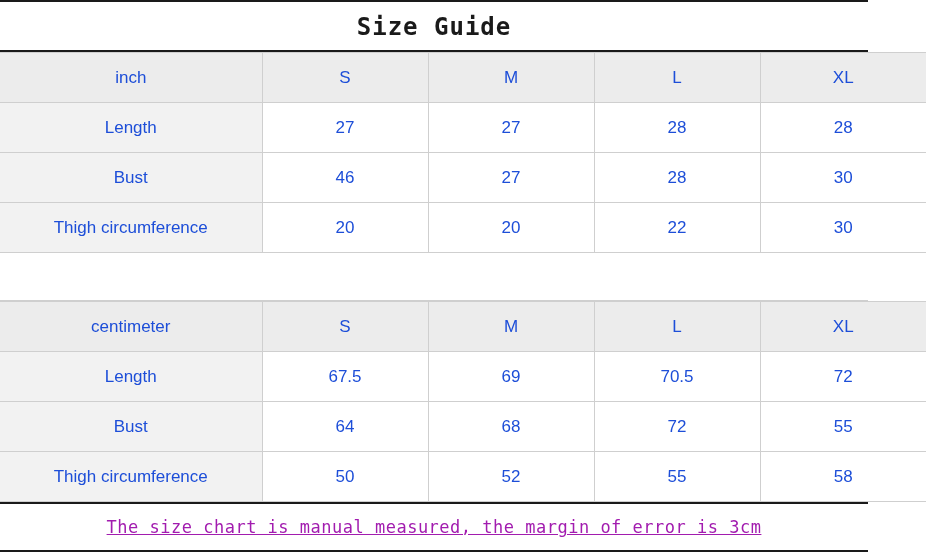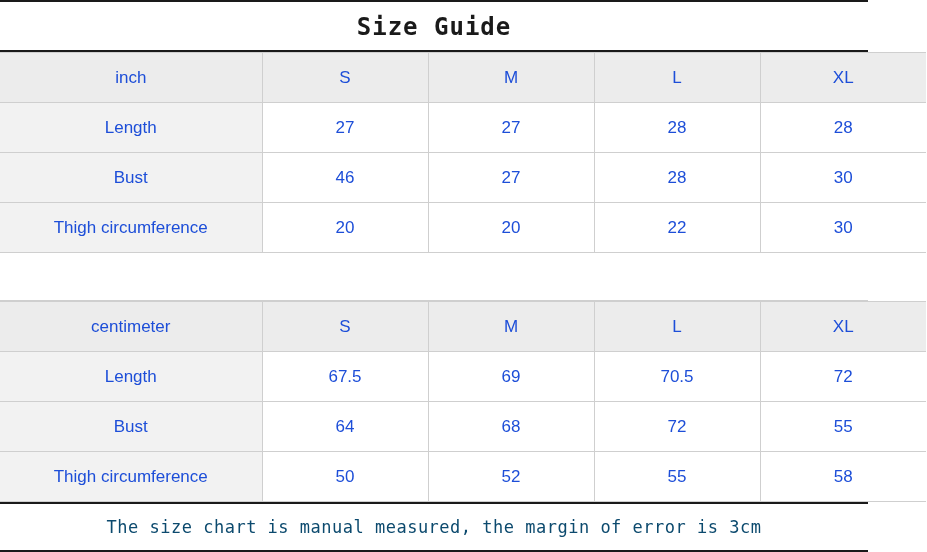--- a/index.html
+++ b/index.html
@@ -74,25 +74,26 @@
     border-bottom: 1px solid #cfcfcf;
   }
   .footnote {
     flex: 1;
     display: flex;
     align-items: center;
     justify-content: center;
     font-family: "DejaVu Sans Mono", monospace;
     font-size: 17px;
     letter-spacing: 0.5px;
-    color: #0c4a6e;
+    color: #a21caf;
     border-top: 2px solid #1a1a1a;
     background: #ffffff;
     padding: 0 10px;
     text-align: center;
+    text-decoration: underline;
   }
 </style>
 </head>
 <body>
 
 <div class="sheet">
 
   <div class="title">Size Guide</div>
 
   <table class="size-table">

